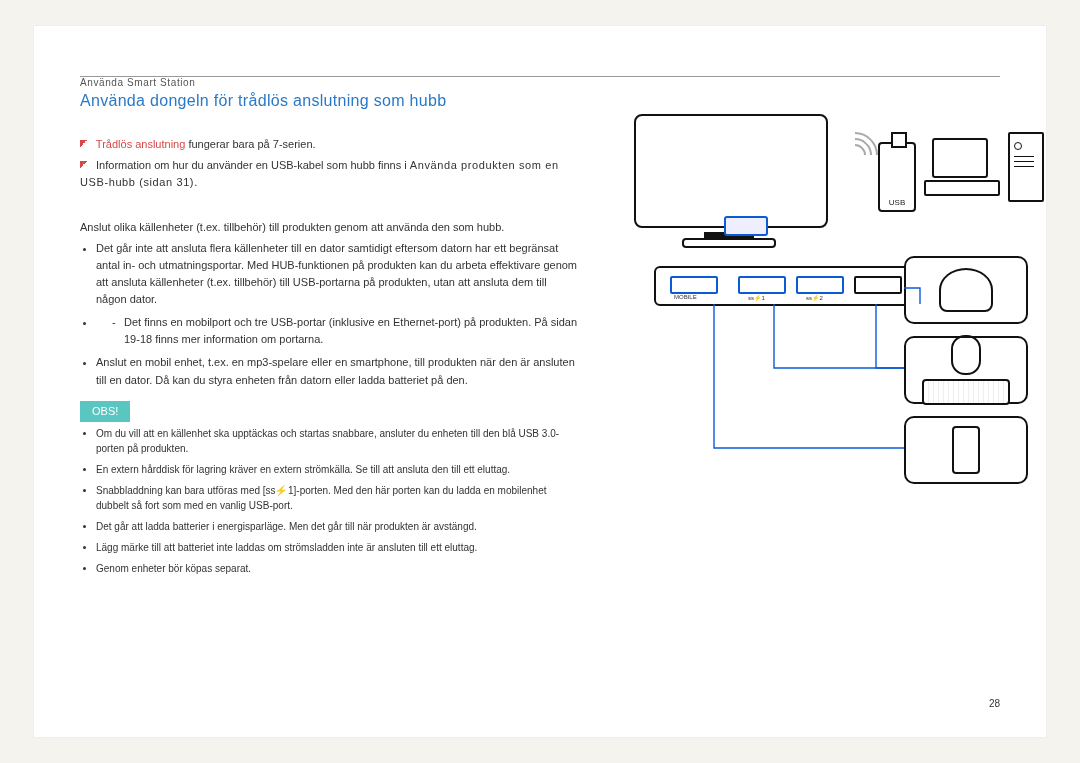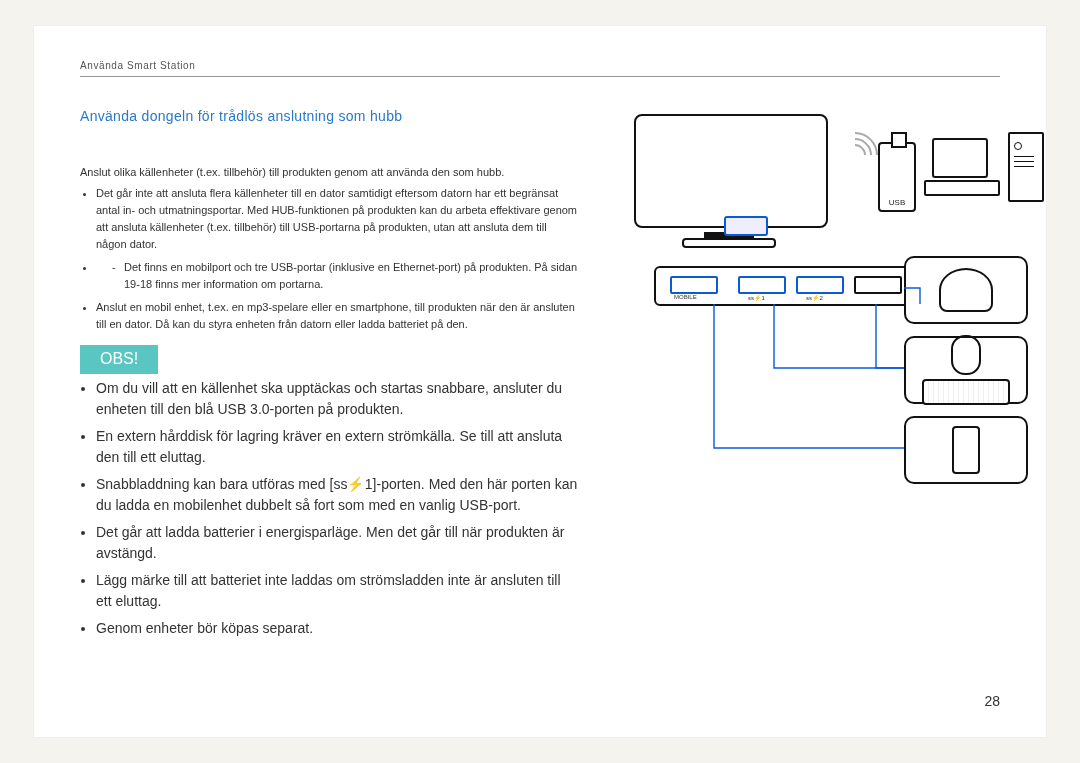--- a/index.html
+++ b/index.html
@@ -1,30 +1,30 @@
 <!DOCTYPE html>
 <html><head>
 <meta charset="utf-8">
 <style>
   html,body{margin:0;padding:0;width:1080px;height:763px;background:#f5f3ee;font-family:Arial,Helvetica,sans-serif;color:#222;}
   .page{position:absolute;left:34px;top:26px;width:1012px;height:711px;background:#ffffff;box-shadow:0 0 0 1px #eee;}
-  .hdr{position:absolute;left:46px;top:34px;font-size:10px;letter-spacing:0.6px;color:#555;}
+  .hdr{position:absolute;left:46px;top:51px;font-size:10px;letter-spacing:0.6px;color:#555;}
   .hr{position:absolute;left:46px;top:50px;width:920px;border-top:1px solid #999;}
-  .title{position:absolute;left:46px;top:82px;font-size:14px;color:#2979c9;letter-spacing:0.3px;}
+  .title{position:absolute;left:46px;top:66px;font-size:16px;color:#2979c9;letter-spacing:0.3px;}
   .body{position:absolute;left:46px;top:110px;width:500px;font-size:11px;line-height:1.55;color:#333;}
   .red{color:#d94848;}
   .bullet-red::before{content:"";display:inline-block;width:7px;height:7px;background:linear-gradient(135deg,#d94848 50%,transparent 50%);margin-right:6px;vertical-align:1px;}
   .mono{letter-spacing:0.6px;}
   ul{margin:4px 0 4px 0;padding-left:16px;}
   ul.dot>li{list-style:disc;margin-bottom:6px;}
   ul.dash>li{list-style:none;position:relative;padding-left:12px;margin-bottom:4px;}
   ul.dash>li::before{content:"-";position:absolute;left:0;}
-  .obs{display:inline-block;background:#5ac6c2;color:#fff;font-size:16px;padding:2px 20px;margin-top:6px;}
-  .small{font-size:14px;line-height:1.5;}
-  .pgnum{position:absolute;right:46px;bottom:28px;font-size:14px;color:#333;}
+  .obs{display:inline-block;background:#5ac6c2;color:#fff;font-size:11px;padding:2px 12px;margin-top:6px;}
+  .small{font-size:10px;line-height:1.5;}
+  .pgnum{position:absolute;right:46px;bottom:28px;font-size:10px;color:#333;}
 
   
   .diagram{position:absolute;left:580px;top:82px;width:430px;height:430px;}
   .mon{position:absolute;left:20px;top:6px;width:190px;height:140px;}
   .mon-scr{width:190px;height:110px;border:2px solid #111;border-radius:8px;background:#fff;}
   .mon-st{width:50px;height:6px;background:#111;margin:4px auto 0;}
   .mon-base{width:90px;height:6px;border:2px solid #111;border-radius:4px;margin:0 auto;}
   .dongle{position:absolute;left:90px;top:102px;width:40px;height:16px;border:2px solid #0b5bd6;border-radius:3px;background:#eef;}
   .wifi{position:absolute;left:218px;top:24px;}
   .arc{border:2px solid #aaa;border-color:#aaa transparent transparent transparent;border-radius:50%;position:absolute;}
@@ -60,20 +60,26 @@
 </style>
 </head>
 <body>
 
 <div class="page">
   <div class="hdr">Använda Smart Station</div>
   <div class="hr"></div>
   <div class="title">Använda dongeln för trådlös anslutning som hubb</div>
 
   <div class="body">
+    <div class="bullet-red">
+      <span class="red">Trådlös anslutning</span><span> fungerar bara på 7-serien.</span>
+    </div>
+    <div class="bullet-red" style="margin-top:4px;">
+      <span>Information om hur du använder en USB-kabel som hubb finns i </span><span class="mono">Använda produkten som en USB-hubb (sidan 31)</span><span>.</span>
+    </div>
 
     <div style="margin-top:28px;">Anslut olika källenheter (t.ex. tillbehör) till produkten genom att använda den som hubb.</div>
 
     <ul class="dot">
       <li>Det går inte att ansluta flera källenheter till en dator samtidigt eftersom datorn har ett begränsat antal in- och utmatningsportar. Med HUB-funktionen på produkten kan du arbeta effektivare genom att ansluta källenheter (t.ex. tillbehör) till USB-portarna på produkten, utan att ansluta dem till någon dator.</li>
       <li>
         <ul class="dash">
           <li>Det finns en mobilport och tre USB-portar (inklusive en Ethernet-port) på produkten. På sidan 19-18 finns mer information om portarna.</li>
         </ul>
       </li>

